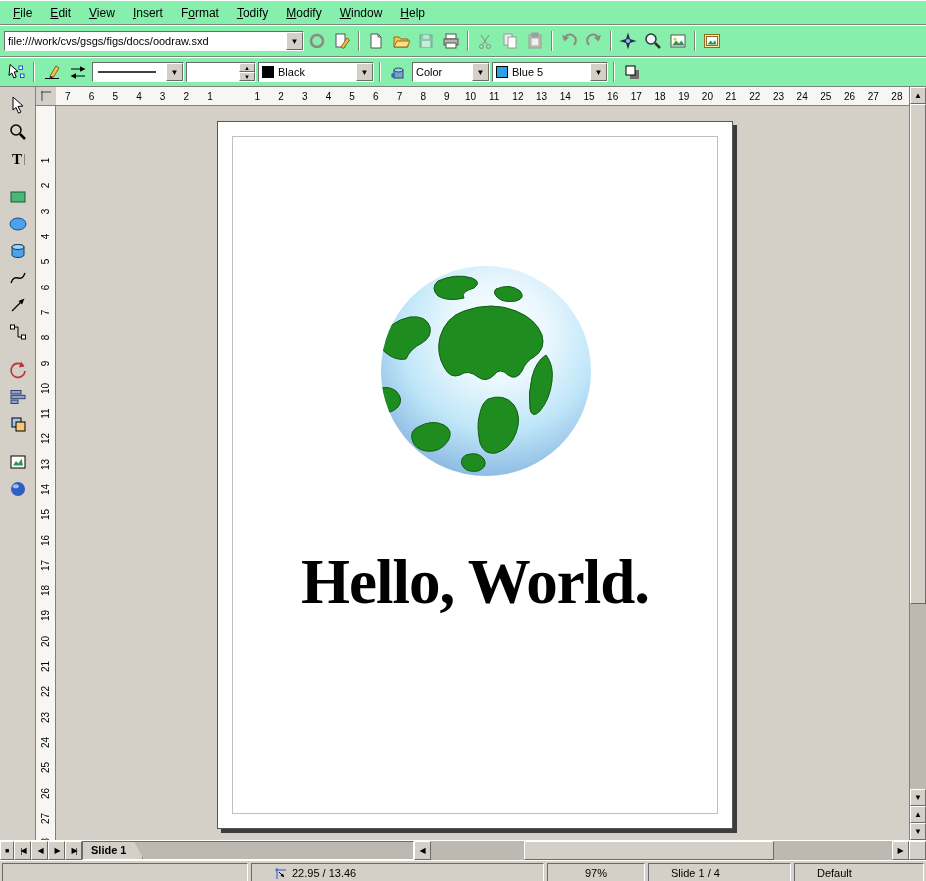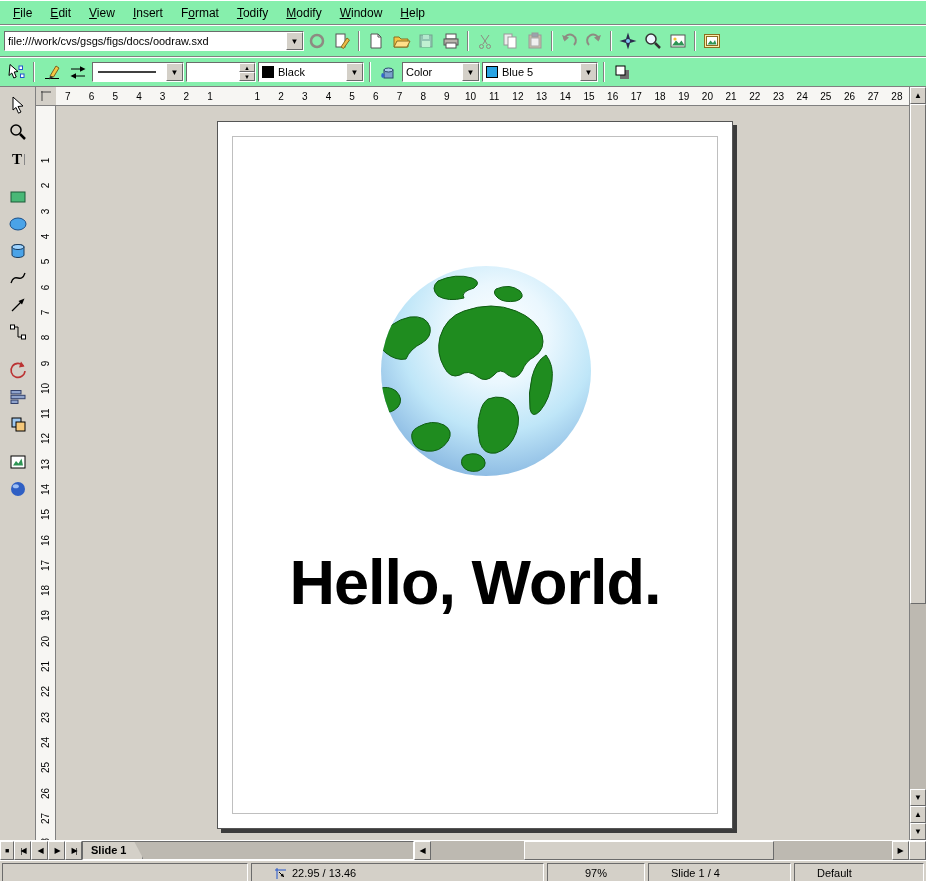--- a/index.html
+++ b/index.html
@@ -35,21 +35,21 @@
   .vtick{height:25.3px;display:flex;align-items:center;justify-content:center;font-size:10px}
   .vtick i{font-style:normal;transform:rotate(-90deg)}
   .maincol{flex:1;display:flex;flex-direction:column;min-width:0}
   .hruler{height:19px;background:#f7f6f3;border-bottom:1px solid #808080;display:flex;align-items:center;overflow:hidden}
   .htick{width:23.7px;flex:0 0 auto;text-align:center;font-size:10px}
   .workspace{flex:1;position:relative;background:#d4d0c8;overflow:hidden}
   
   .page{position:absolute;left:161px;top:15px;width:516px;height:708px;background:#fff;border:1px solid #555;box-shadow:4px 4px 0 #3c3c3c}
   .marginbox{position:absolute;left:14px;top:14px;right:14px;bottom:14px;border:1px solid #bfbfbf}
   .globe{position:absolute;left:160px;top:137px;width:216px;height:230px}
-  .hello{position:absolute;left:0;top:424px;width:100%;text-align:center;font-family:Liberation Sans, sans-serif;font-weight:bold;font-size:63px;letter-spacing:-1px;white-space:nowrap}
+  .hello{position:absolute;left:0;top:424px;width:100%;text-align:center;font-family:Liberation Serif, serif;font-weight:bold;font-size:63px;letter-spacing:-1px;white-space:nowrap}
   
   .vscroll{width:17px;display:flex;flex-direction:column;background:#bdb9b1;border-left:1px solid #808080}
   .sbtn{height:17px;display:flex;align-items:center;justify-content:center;font-size:8px;flex:0 0 auto}
   .vthumb{height:500px;flex:0 0 auto}
   .vtrack{flex:1}
   .bottombar{height:20px;display:flex;align-items:stretch;border-top:1px solid #fff;background:#d4d0c8}
   .minibtn{width:14px;display:flex;align-items:center;justify-content:center;font-size:7px;flex:0 0 auto}
   .navbtn{width:17px;display:flex;align-items:center;justify-content:center;font-size:8px;letter-spacing:-2px;flex:0 0 auto}
   .tabstrip{width:332px;display:flex;align-items:stretch;background:#bdb9b1;border:1px solid;border-color:#6b6b6b #fff #fff #6b6b6b;flex:0 0 auto}
   .tab{background:#d4d0c8;font-weight:bold;font-size:11px;padding:2px 16px 0 8px;clip-path:polygon(0 0,calc(100% - 9px) 0,100% 100%,0 100%);border-right:1px solid #808080}
@@ -220,21 +220,21 @@
       </span>
     <span class="ddbtn raised">▼</span>
   </span>
   <span class="combo sunken" style="width:70px">
     <input style="text-align: left; margin-top: 48px;" value="0.00cm">
     <span class="spin">
         <span class="raised">▲</span>
         <span class="raised">▼</span>
       </span>
   </span>
-  <span class="combo sunken" style="width:106px">
+  <span class="combo sunken" style="width:116px">
     <span class="field" style="flex:1">
       <span class="swatch" style="background: rgb(0, 0, 0);"></span>
       <span>Black</span>
     </span>
     <span class="ddbtn raised">▼</span>
   </span>
   <span class="sep"></span>
   <span class="tbtn">
       <svg width="20" height="20" viewBox="0 0 20 20">
         <rect x="6" y="8" width="9" height="8" fill="#7aa0cc" stroke="#2b4a6b"></rect>

